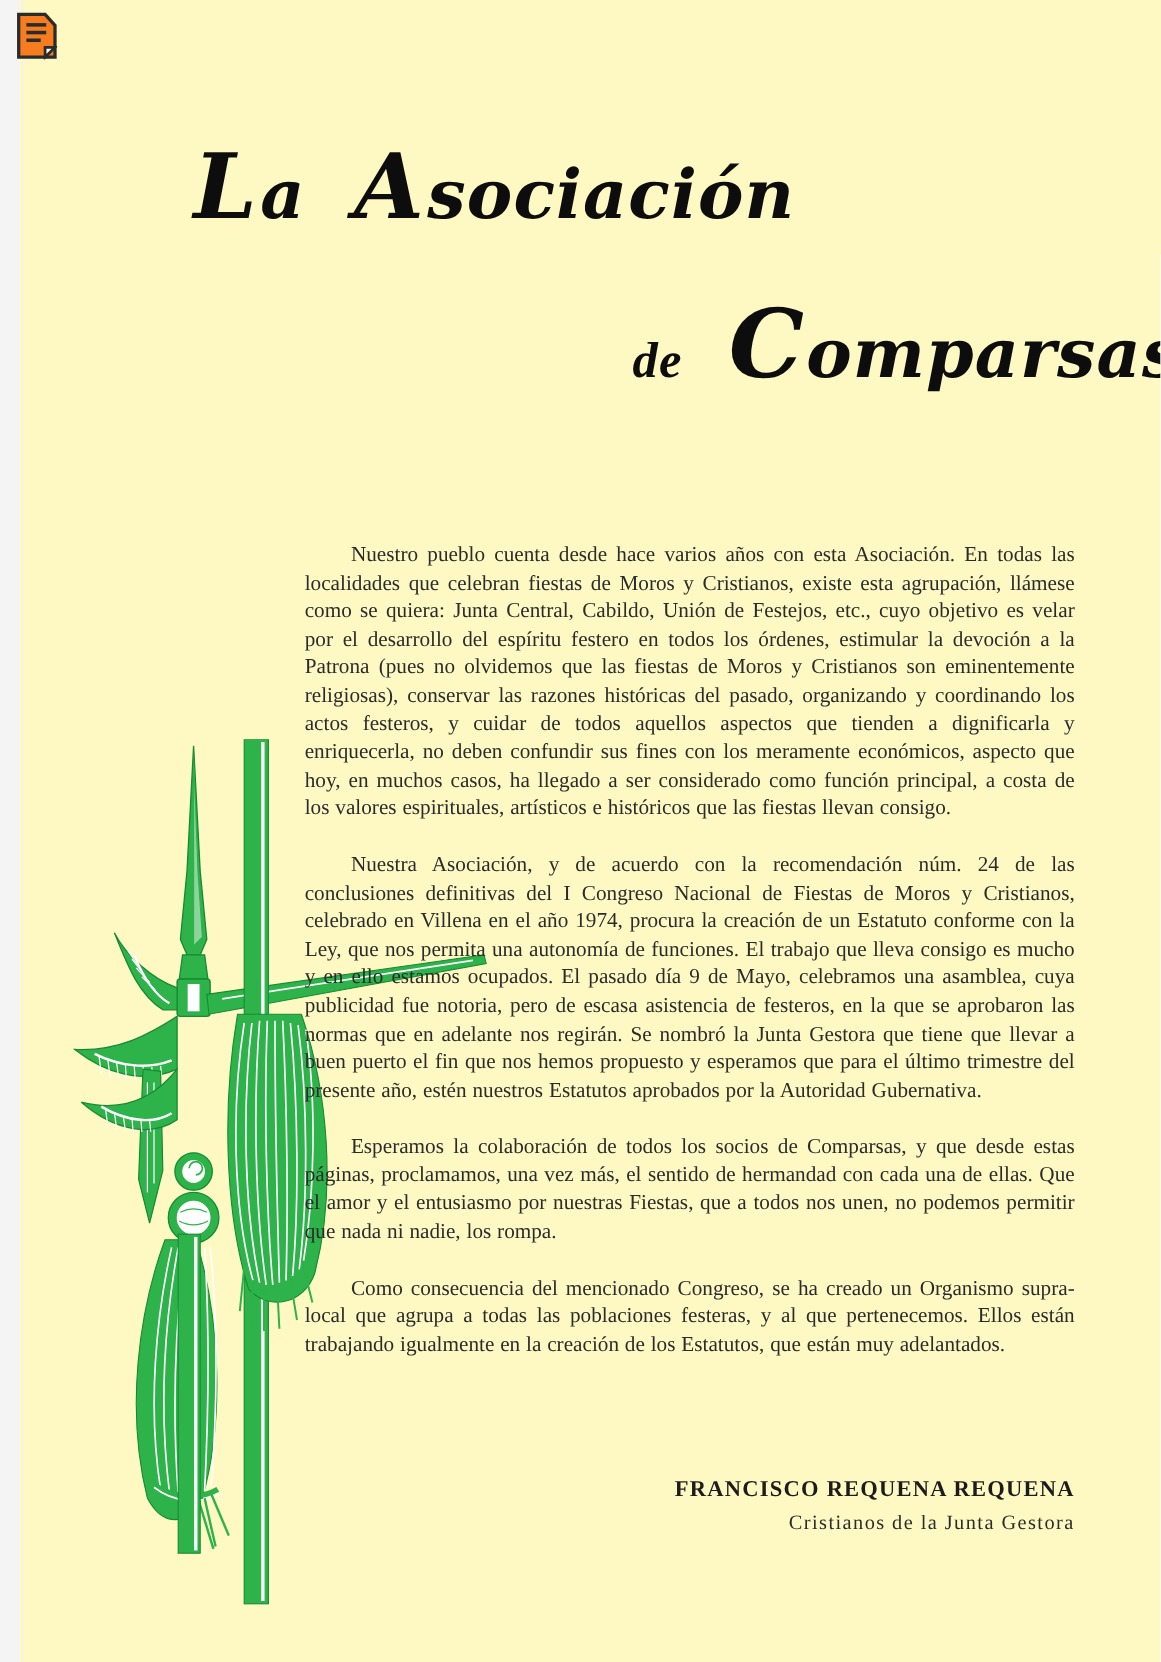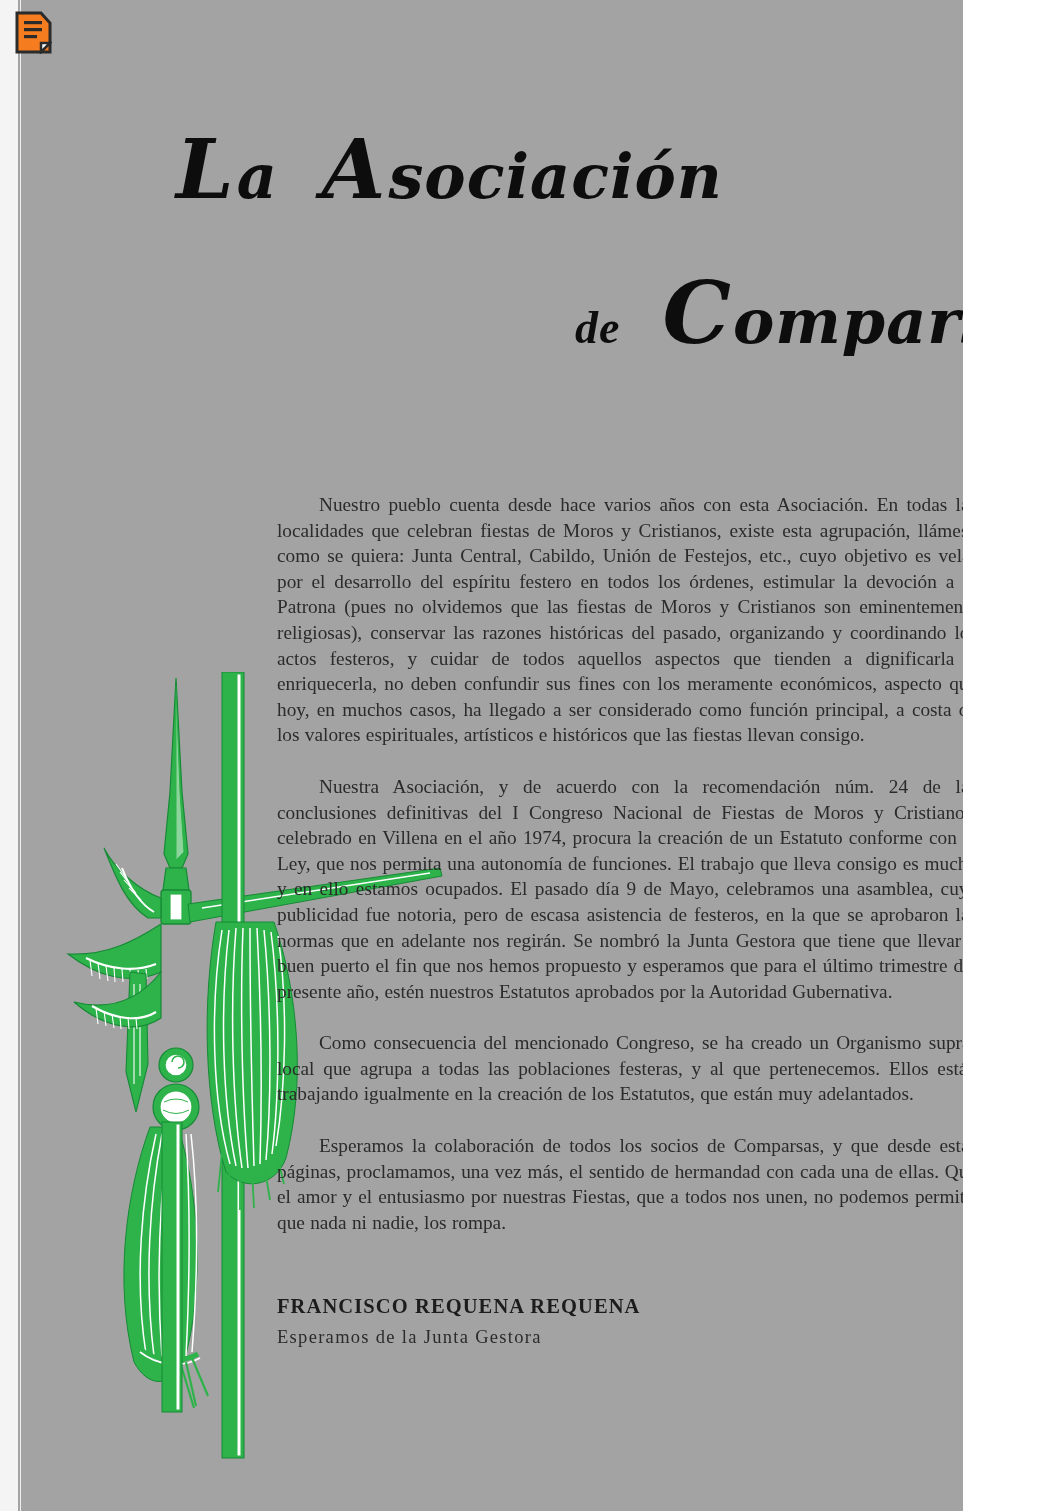--- a/index.html
+++ b/index.html
@@ -5,23 +5,23 @@
   html, body {
     margin: 0;
     padding: 0;
     background: #ffffff;
   }
   body {
     font-family: "Liberation Serif", serif;
   }
   .page {
     position: relative;
-    width: 963px;
+    width: 1055px;
     height: 1511px;
-    background: #a3a3a3;
+    background: #fef9c3;
     overflow: hidden;
   }
   
   .scan-gutter {
     position: absolute;
     left: 0; top: 0;
     width: 18px; height: 100%;
     background: #f4f4f4;
   }
   .scan-fold {
@@ -105,23 +105,23 @@
     color: #2b2b2b;
     text-align: justify;
     text-indent: 42px;
     hyphens: auto;
     -webkit-hyphens: auto;
     word-spacing: 0.5px;
   }
   .sign-block {
     position: absolute;
     left: 277px;
-    top: 1295px;
+    top: 1343px;
     width: 700px;
-    text-align: left;
+    text-align: right;
   }
   .sign-name {
     margin: 0;
     font-family: "Liberation Serif", serif;
     font-weight: 700;
     font-size: 20.5px;
     letter-spacing: 1.1px;
     color: #1c1c1c;
   }
   .sign-role {
@@ -276,22 +276,22 @@
           <path d="M234 492 l6 36"></path>
             <path d="M246 480 l8 32"></path>
         </g>
       </g>
     </svg>
   </div>
 
   <div class="body-col">
     <p>Nuestro pueblo cuenta desde hace varios años con esta Asociación. En todas las localidades que celebran fiestas de Moros y Cristianos, existe esta agrupación, llámese como se quiera: Junta Central, Cabildo, Unión de Festejos, etc., cuyo objetivo es velar por el desarrollo del espíritu festero en todos los órdenes, estimular la devoción a la Patrona (pues no olvidemos que las fiestas de Moros y Cristianos son eminentemente religiosas), conservar las razones históricas del pasado, organizando y coordinando los actos festeros, y cuidar de todos aquellos aspectos que tienden a dignificarla y enriquecerla, no deben confundir sus fines con los meramente económicos, aspecto que hoy, en muchos casos, ha llegado a ser considerado como función principal, a costa de los valores espirituales, artísticos e históricos que las fiestas llevan consigo.</p>
     <p>Nuestra Asociación, y de acuerdo con la recomendación núm. 24 de las conclusiones definitivas del I Congreso Nacional de Fiestas de Moros y Cristianos, celebrado en Villena en el año 1974, procura la creación de un Estatuto conforme con la Ley, que nos permita una autonomía de funciones. El trabajo que lleva consigo es mucho y en ello estamos ocupados. El pasado día 9 de Mayo, celebramos una asamblea, cuya publicidad fue notoria, pero de escasa asistencia de festeros, en la que se aprobaron las normas que en adelante nos regirán. Se nombró la Junta Gestora que tiene que llevar a buen puerto el fin que nos hemos propuesto y esperamos que para el último trimestre del presente año, estén nuestros Estatutos aprobados por la Autoridad Gubernativa.</p>
+    <p>Esperamos la colaboración de todos los socios de Comparsas, y que desde estas páginas, proclamamos, una vez más, el sentido de hermandad con cada una de ellas. Que el amor y el entusiasmo por nuestras Fiestas, que a todos nos unen, no podemos permitir que nada ni nadie, los rompa.</p>
     <p>Como consecuencia del mencionado Congreso, se ha creado un Organismo supra-local que agrupa a todas las poblaciones festeras, y al que pertenecemos. Ellos están trabajando igualmente en la creación de los Estatutos, que están muy adelantados.</p>
-    <p>Esperamos la colaboración de todos los socios de Comparsas, y que desde estas páginas, proclamamos, una vez más, el sentido de hermandad con cada una de ellas. Que el amor y el entusiasmo por nuestras Fiestas, que a todos nos unen, no podemos permitir que nada ni nadie, los rompa.</p>
   </div>
 
   <div class="sign-block">
     <div class="sign-name">FRANCISCO REQUENA REQUENA</div>
-    <div class="sign-role">Esperamos de la Junta Gestora</div>
+    <div class="sign-role">Cristianos de la Junta Gestora</div>
   </div>
 
 </div>
 
 </body></html>

